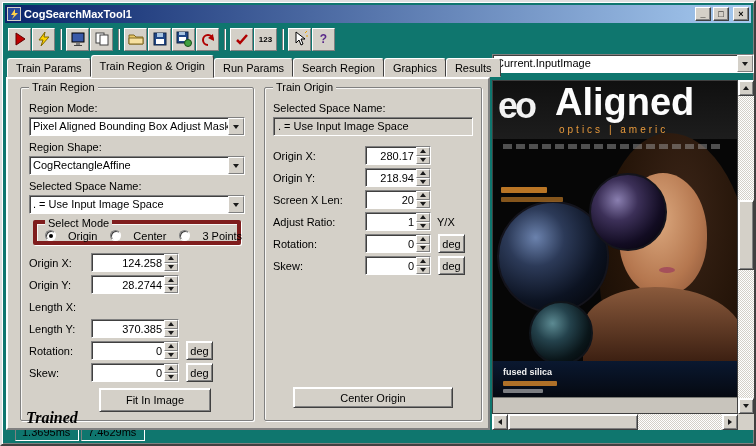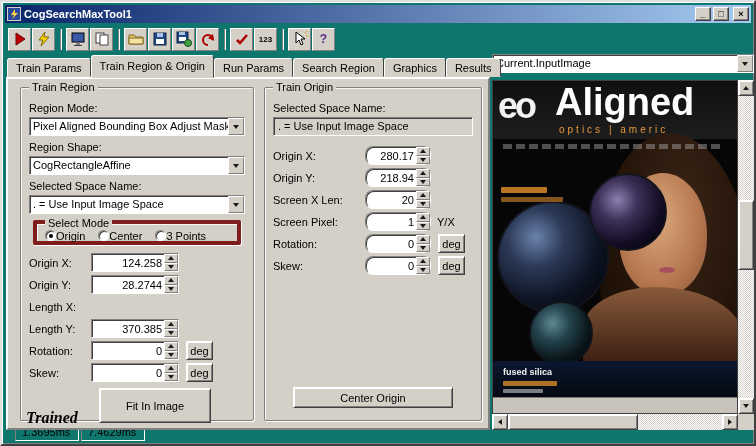--- a/index.html
+++ b/index.html
@@ -57,46 +57,46 @@
             box-shadow: inset 1px 1px 0 #404040; }
   .combo { height:19px; display:flex; align-items:stretch; margin-bottom:5px; }
   .combo-text { flex:1; padding:2px 3px 0; white-space:nowrap; overflow:hidden; font-size:11px; }
   .combo-btn { width:16px; background:#d4d0c8; border:1px solid; border-color:#fff #808080 #808080 #fff;
                display:flex; align-items:center; justify-content:center; flex:none; }
   .space-box { height:19px; background:#d4d0c8; padding:2px 4px 0; white-space:nowrap; overflow:hidden; margin-bottom:4px; }
 
   .subgroup { position:relative; border:4px solid #7f1d1d; border-radius:2px;
               box-shadow:1px 1px 0 #fff, inset 1px 1px 0 rgba(255,255,255,.8);
               margin:6px 4px 8px; height:25px; display:flex; align-items:center; gap:13px; padding:6px 6px 0 8px; }
-  .radio { display:flex; align-items:center; gap:0; white-space:nowrap; }
+  .radio { display:flex; align-items:center; gap:12px; white-space:nowrap; }
   .rdot { width:11px; height:11px; border-radius:50%; background:#fff; flex:none;
           border:1px solid; border-color:#808080 #fff #fff #808080; box-shadow:inset 1px 1px 0 #404040; position:relative; }
   .rdot.checked::after { content:""; position:absolute; left:3px; top:3px; width:4px; height:4px; border-radius:50%; background:#000; }
 
   .row { display:flex; align-items:center; height:19px; margin-bottom:3px; }
   .lbl { white-space:nowrap; }
   .lw62 { width:62px; flex:none; }
   .lw92 { width:92px; flex:none; }
   .spin { display:flex; align-items:stretch; height:19px; }
   .w86 { width:88px; flex:none; }
-  .w66 { width:66px; flex:none;border-radius:8px; }
+  .w66 { width:66px; flex:none; }
   .spin input { flex:1; min-width:0; border:none; outline:none; background:transparent;
                 font:11px "Liberation Sans", sans-serif; text-align:right; padding:1px 2px; }
   .spin-btns { width:14px; display:flex; flex-direction:column; flex:none; }
   .sb { flex:1; background:#d4d0c8; border:1px solid; border-color:#fff #808080 #808080 #fff;
         display:flex; align-items:center; justify-content:center; }
   .unit-btn { width:27px; height:19px; margin-left:7px; background:#d4d0c8;
               border:1px solid; border-color:#fff #404040 #404040 #fff;
               box-shadow:inset 1px 1px 0 #fff, inset -1px -1px 0 #808080;
               font:11px "Liberation Sans", sans-serif; }
   .unit-lbl { margin-left:6px; }
   .push-btn { background:#d4d0c8; border:1px solid; border-color:#fff #404040 #404040 #fff;
               box-shadow:inset 1px 1px 0 #fff, inset -1px -1px 0 #808080;
               font:11px "Liberation Sans", sans-serif; height:21px; }
-  .fit-btn { display:block; width:112px; margin:6px 12px 0 70px; height:35px; }
+  .fit-btn { display:block; width:112px; margin:6px 12px 0 70px; height:24px; }
   .center-btn { position:absolute; bottom:12px; left:28px; right:28px; }
 
   .trained { position:absolute; left:18px; bottom:1px; font:italic bold 16px "Liberation Serif", serif; }
 
   
   .img-combo { position:absolute; left:490px; top:52px; width:262px; }
   .image-area { position:absolute; left:490px; top:78px; width:262px; height:350px; }
   .viewport { position:absolute; left:0; top:0; width:246px; height:334px; overflow:hidden; background:#060606; border:1px solid #404040; }
 
   .scroll-track-v { position:absolute; right:0; top:0; width:16px; height:334px;
@@ -423,21 +423,21 @@
               <span class="sb">
                 <i class="tri-up"></i>
               </span>
               <span class="sb">
                 <i class="tri-down"></i>
               </span>
             </span>
         </span>
       </div>
       <div class="row">
-        <span class="lbl lw92">Screen Pixel:</span>
+        <span class="lbl lw92">Adjust Ratio:</span>
         <span class="spin sunken w66">
           <input value="1" style="">
           <span class="spin-btns">
               <span class="sb">
                 <i class="tri-up"></i>
               </span>
               <span class="sb">
                 <i class="tri-down"></i>
               </span>
             </span>

